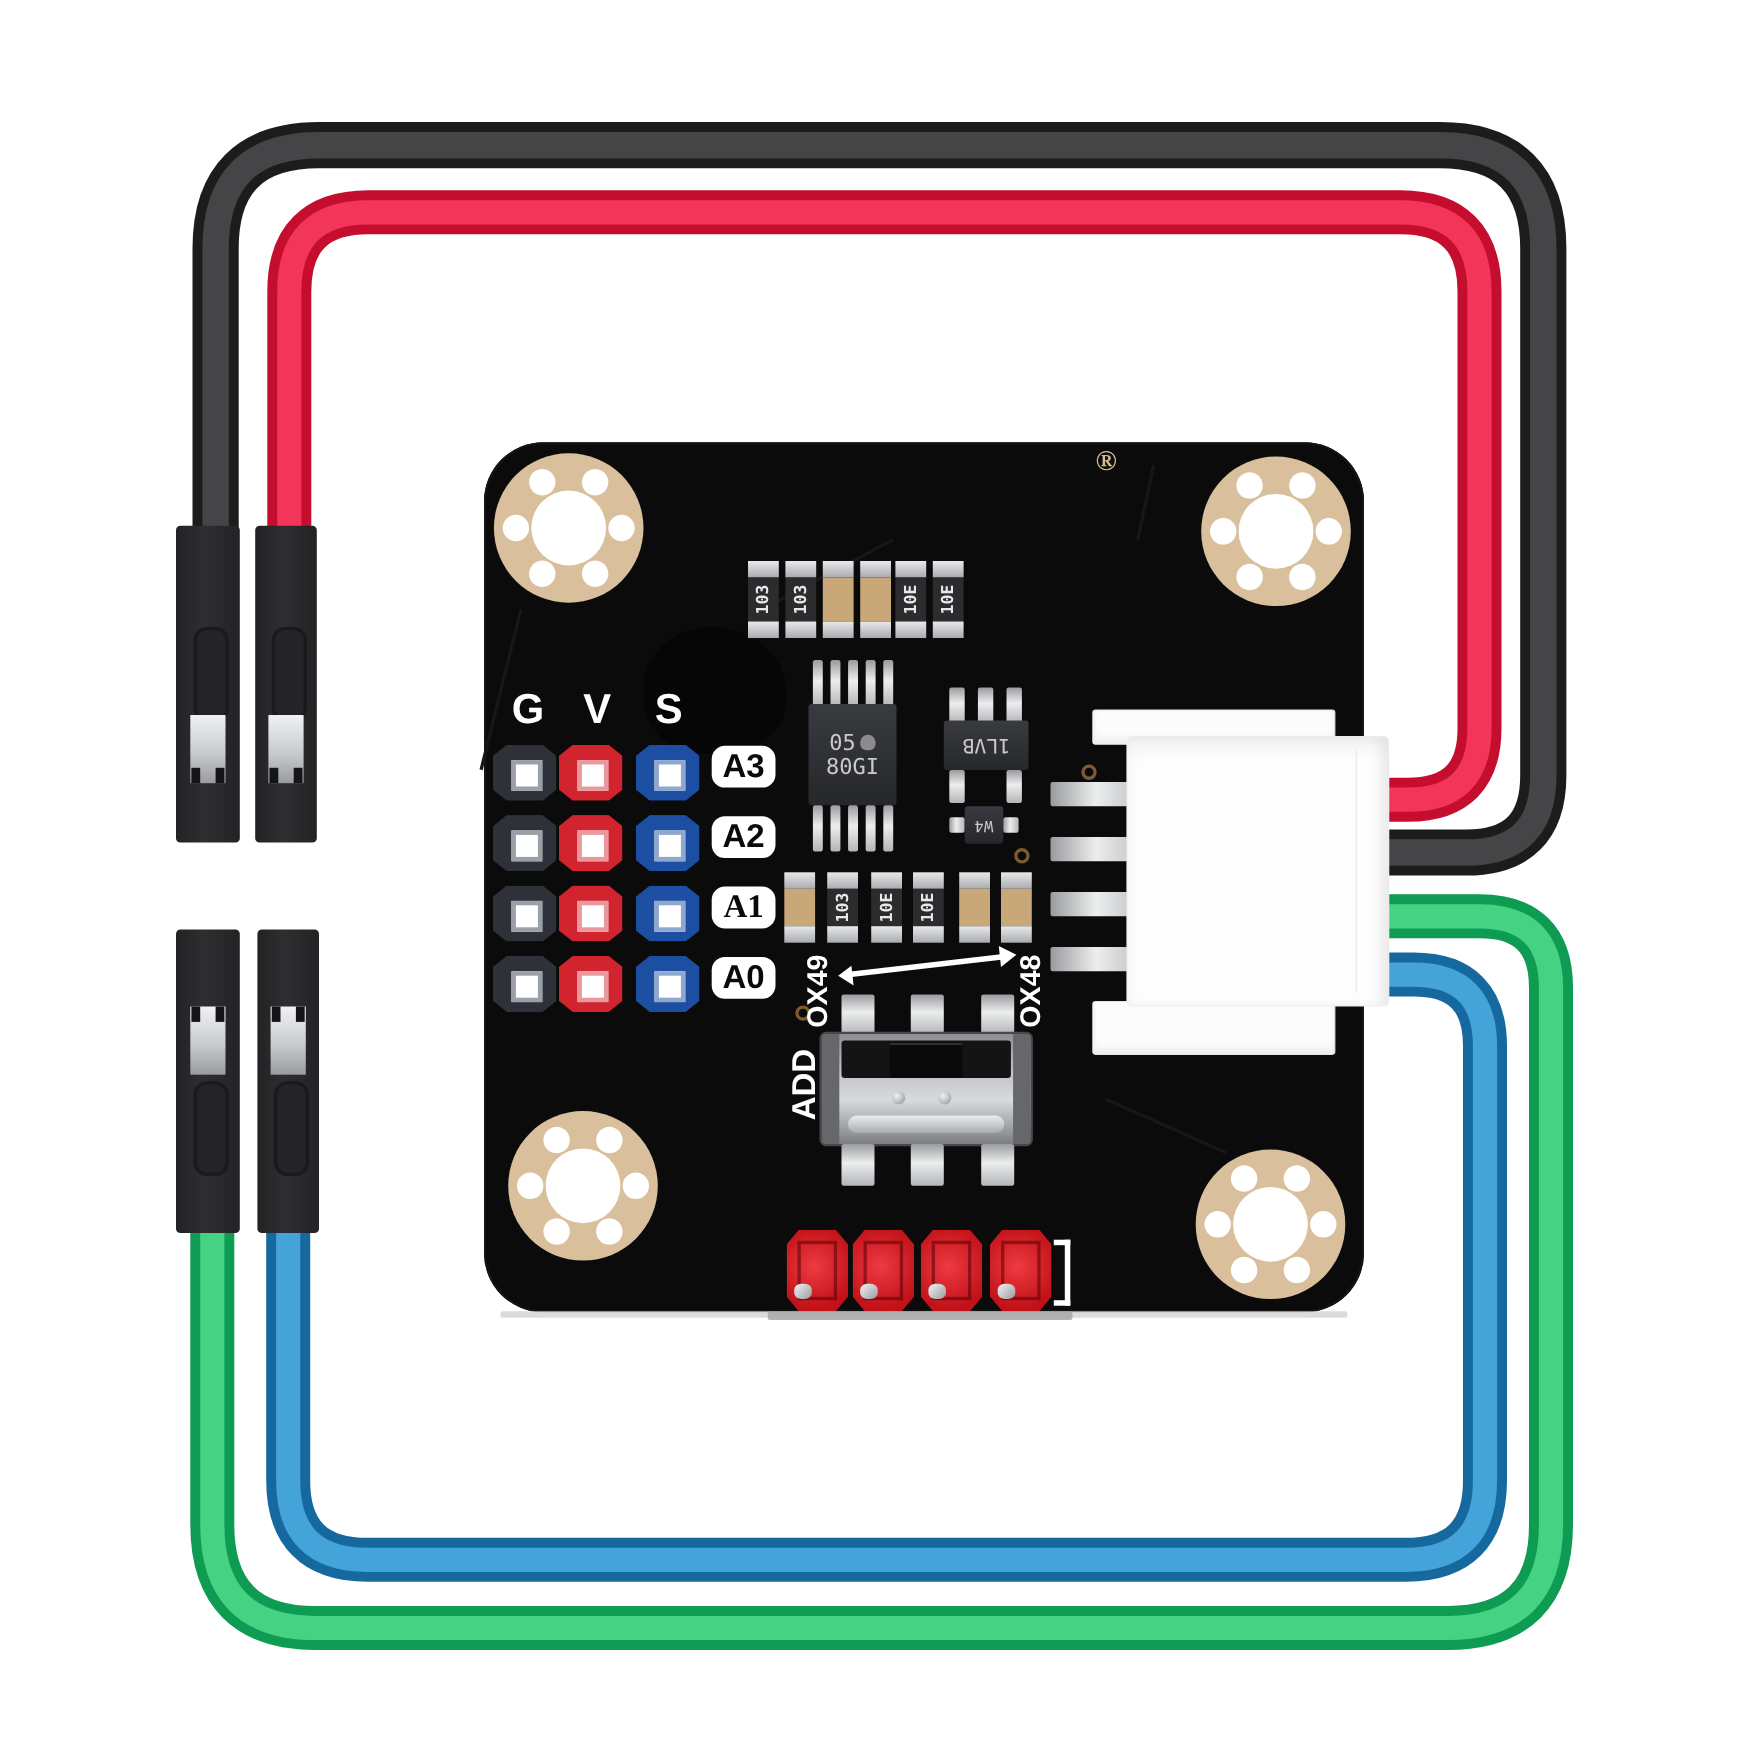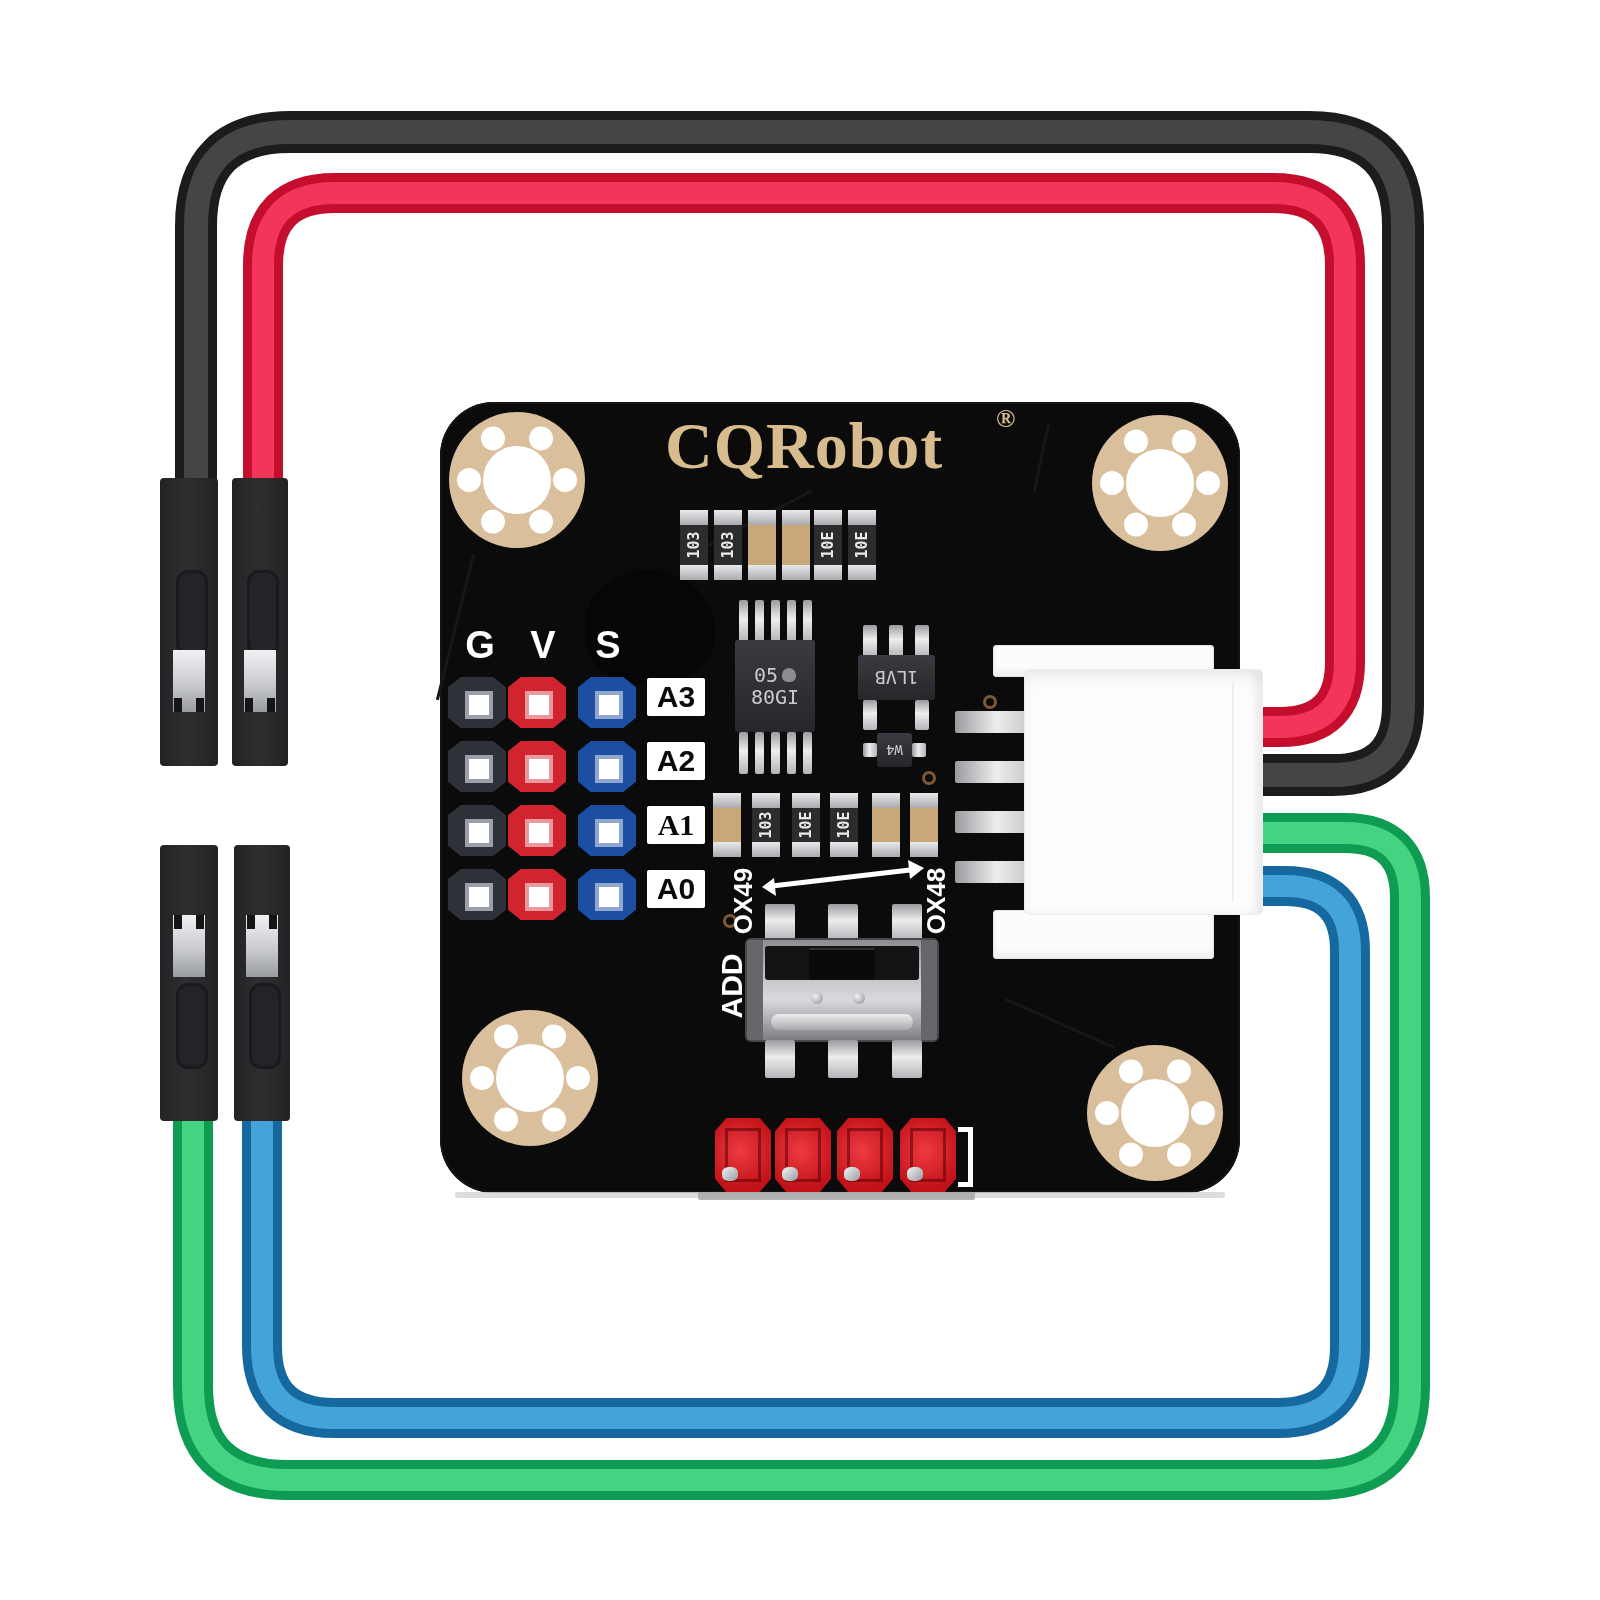--- a/index.html
+++ b/index.html
@@ -38,21 +38,21 @@
        font-weight:700;font-size:38px;}
 
   .pincol{position:absolute;top:275px;width:58px;display:flex;flex-direction:column;gap:13px;}
   .pcell{width:58px;height:51px;position:relative;
          clip-path:polygon(22% 0,78% 0,100% 20%,100% 80%,78% 100%,22% 100%,0 80%,0 20%);}
   .pcell::after{content:"";position:absolute;left:50%;top:50%;width:20px;height:20px;margin:-12px;
                 background:#fff;border:4px solid #9ba0a8;}
   .col-g .pcell{background:#2e3138;} .col-v .pcell{background:#d2242e;} .col-s .pcell{background:#1c4fa1;}
   .col-v .pcell::after{border-color:#e9989d;} .col-s .pcell::after{border-color:#8fa7cc;}
 
-  .aplate{position:absolute;left:207px;width:58px;height:38px;background:#fff;border-radius:2px;
+  .aplate{position:absolute;left:207px;width:58px;height:38px;background:#fff;border-radius:12px;
           color:#0a0a0a;font-weight:700;font-size:30px;text-align:center;line-height:38px;}
 
   .pin{position:absolute;background:linear-gradient(180deg,#9a9b9f,#eceded 45%,#b3b5b9);border-radius:2px;}
   .pinv{background:linear-gradient(90deg,#9a9b9f,#eceded 45%,#b3b5b9);}
   .chipbody{position:absolute;background:linear-gradient(180deg,#3a3b40,#26272b);border-radius:3px;
             color:#c9cad0;font-family:"DejaVu Sans Mono",monospace;}
   .smd{position:absolute;width:28px;}
   .smd::before,.smd::after{content:"";position:absolute;left:0;right:0;height:15px;
         background:linear-gradient(180deg,#e8e9eb,#a9abaf);}
   .smd::before{top:0;} .smd::after{bottom:0;}
@@ -163,21 +163,20 @@
     </div>
     <div class="ring" style="left:647px;top:643px;">
       <span class="dot" style="--a:0deg"></span>
         <span class="dot" style="--a:60deg"></span>
         <span class="dot" style="--a:120deg"></span>
         <span class="dot" style="--a:180deg"></span>
         <span class="dot" style="--a:240deg"></span>
         <span class="dot" style="--a:300deg"></span>
     </div>
 
-    <div class="logo">CQRobot</div>
     <div class="regmark">®</div>
 
     <div class="gvs" style="left:20px;">G</div>
     <div class="gvs" style="left:83px;">V</div>
     <div class="gvs" style="left:148px;">S</div>
 
     <div class="pincol col-g" style="left:8px;">
       <div class="pcell"></div>
         <div class="pcell"></div>
         <div class="pcell"></div>

